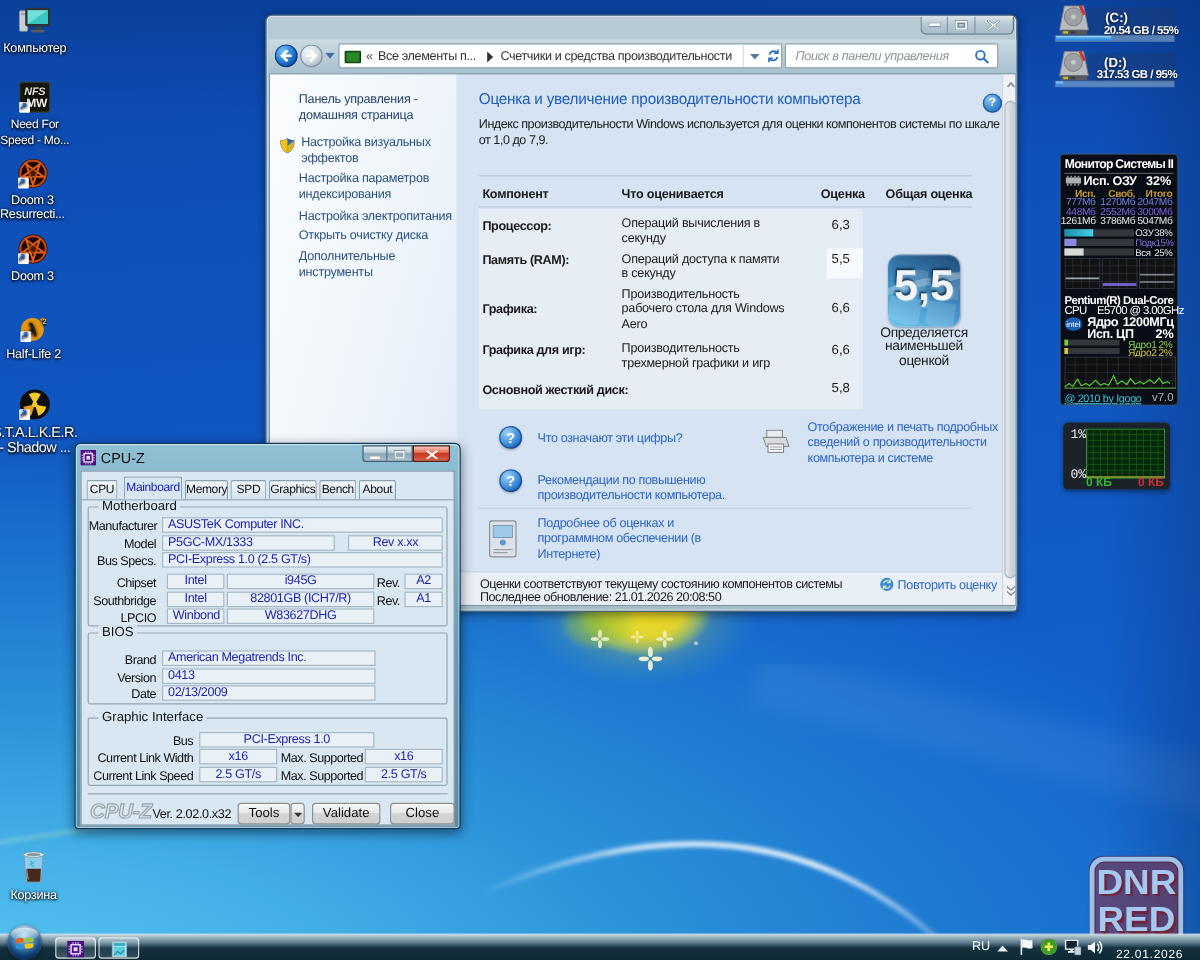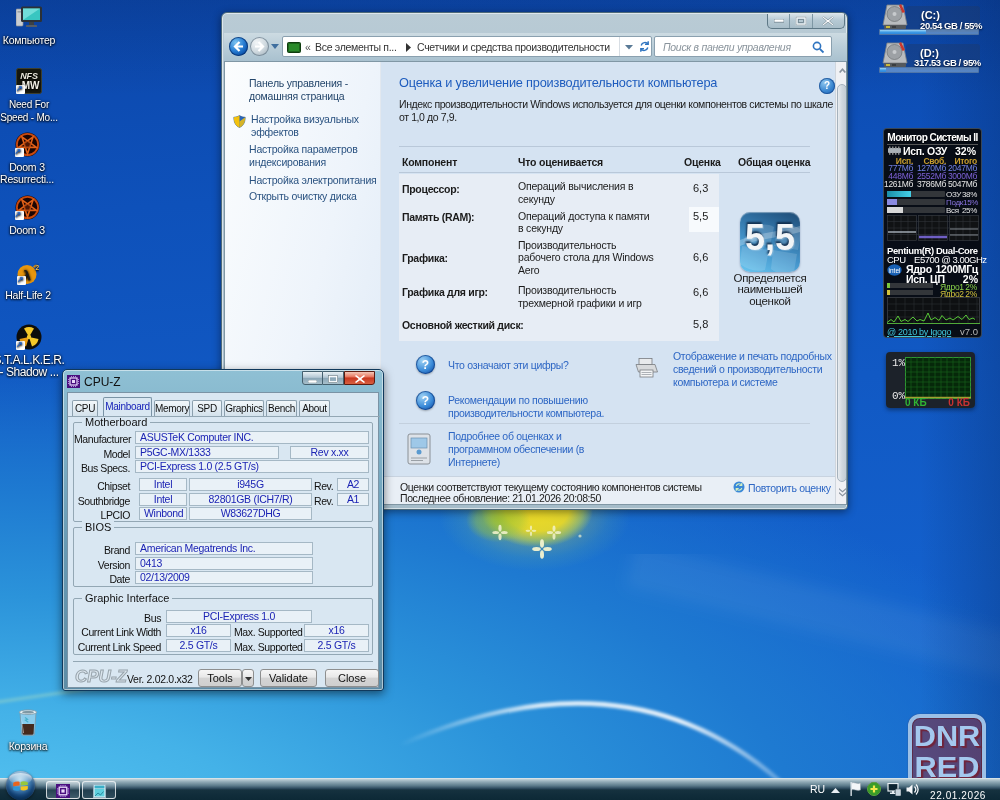--- a/index.html
+++ b/index.html
@@ -458,20 +458,21 @@
       <div class="sblink" style="top:15px; color:#24466b;">Панель управления -<br>домашняя страница</div>
       <svg class="abs" style="left:8px; top:53px;" width="13" height="13" viewBox="0 0 13 13">
         <path d="M6.5 0.5 C 4.5 1.8 2.5 2.2 0.8 2.2 C 0.8 6.5 2 10.5 6.5 12.5 C 11 10.5 12.2 6.5 12.2 2.2 C 10.5 2.2 8.5 1.8 6.5 0.5 Z" fill="#2b66b8" stroke="#1c4a8c" stroke-width="0.5"></path>
         <path d="M6.5 0.5 C 4.5 1.8 2.5 2.2 0.8 2.2 C 0.8 6.5 2 10.5 6.5 12.5 Z" fill="#f4c20d"></path>
         <path d="M6.5 6.5 L12.2 2.2 C 12.2 6.5 11 10.5 6.5 12.5 Z" fill="#f4c20d" opacity="0.85"></path>
       </svg>
       <div class="sblink" style="top:81px;">Настройка параметров индексирования</div>
       <div class="sblink" style="top:51px; left:26px;">Настройка визуальных эффектов</div>
       <div class="sblink" style="top:112px;">Настройка электропитания</div>
       <div class="sblink" style="top:128px;">Открыть очистку диска</div>
+      <div class="sblink" style="top:146px;">Дополнительные инструменты</div>
     </div>
     <div id="main">
       <div class="abs" style="left:18px; top:13px; font-size:13px; letter-spacing:-0.2px; color:#1e5cbe; white-space:nowrap; transform:scaleX(0.98); transform-origin:left;">Оценка и увеличение производительности компьютера</div>
       <div class="abs" style="left:18px; top:36px; width:445px; font-size:10.5px; letter-spacing:-0.4px; color:#1b1b1b; line-height:13px;">Индекс производительности Windows используется для оценки компонентов системы по шкале<br>от 1,0 до 7,9.</div>
       <div class="abs" style="left:18px; top:84px; width:411px; height:1px; background:#b9c8d9;"></div>
       <div class="abs" style="left:21px; top:94px; font-size:10.5px; letter-spacing:-0.2px; font-weight:bold; color:#1b1b1b;">Компонент</div>
       <div class="abs" style="left:137px; top:94px; font-size:10.5px; letter-spacing:-0.2px; font-weight:bold; color:#1b1b1b;">Что оценивается</div>
       <div class="abs" style="left:303px; top:94px; font-size:10.5px; letter-spacing:-0.2px; font-weight:bold; color:#1b1b1b;">Оценка</div>
       <div class="abs" style="left:357px; top:94px; font-size:10.5px; letter-spacing:-0.2px; font-weight:bold; color:#1b1b1b;">Общая оценка</div>
       <div class="abs" style="left:18px; top:110px; width:411px; height:1px; background:#b9c8d9;"></div>

